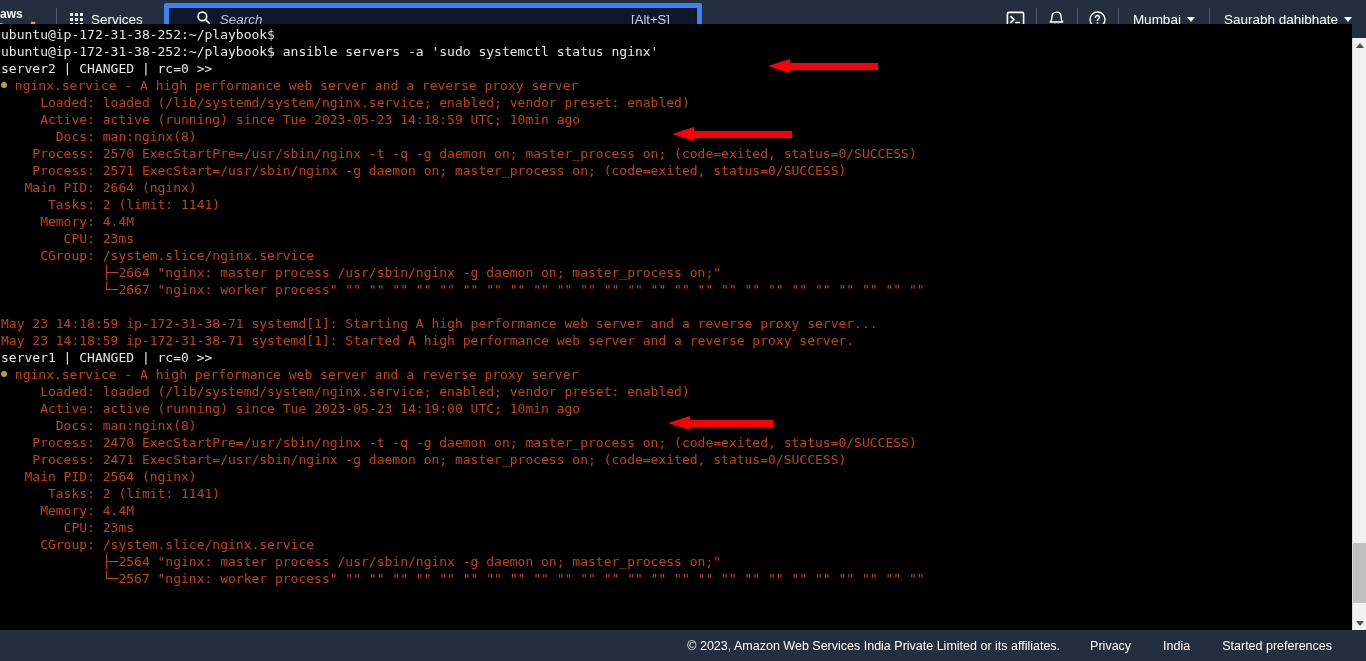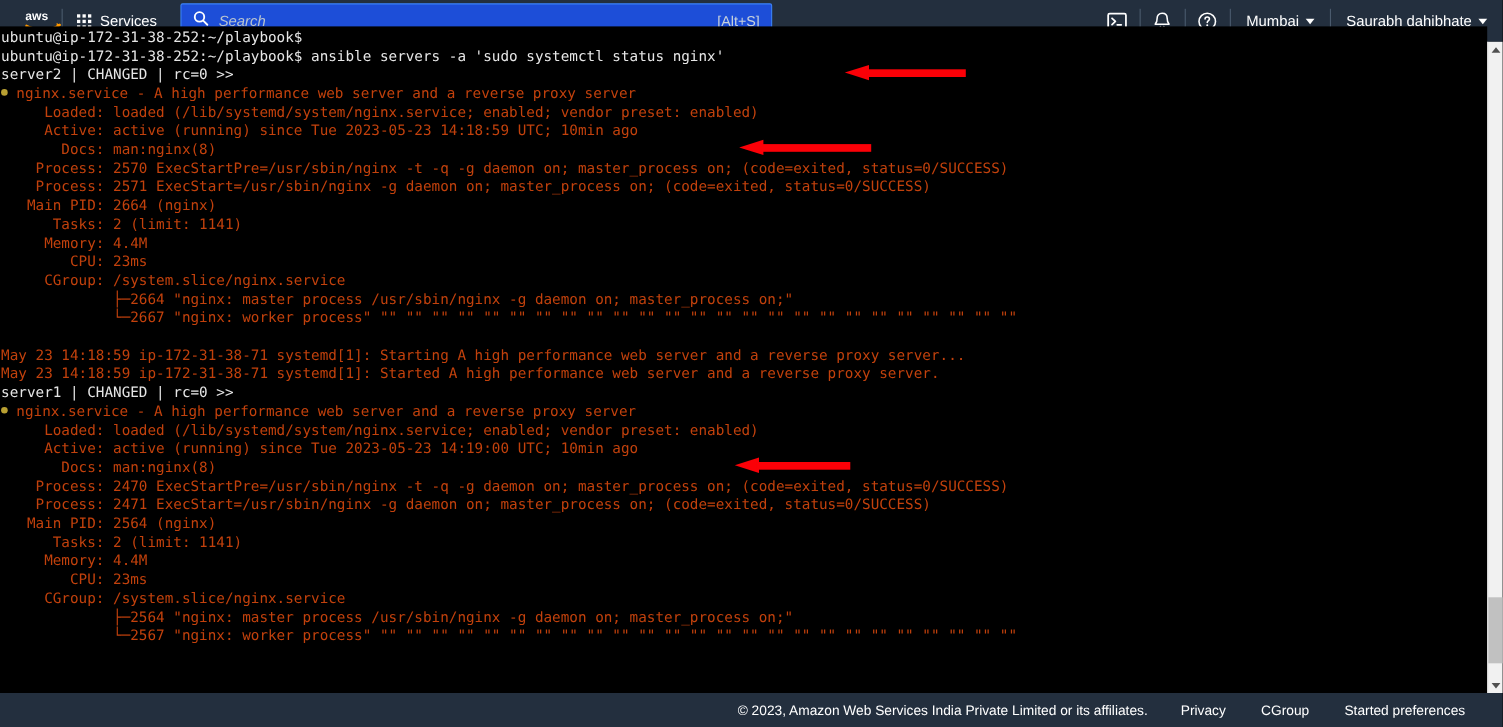--- a/index.html
+++ b/index.html
@@ -14,21 +14,20 @@
   #topnav {
     position: absolute; top: 0; left: 0;
     width: 1366px; height: 38px;
     background: #232f3e;
     display: flex; align-items: center;
   }
   #aws-logo {
     width: 56px; height: 38px;
     display: flex; align-items: center; justify-content: flex-start;
     flex: 0 0 auto;
-    padding-left: 23px;
   }
   #aws-logo svg { display: block; }
   .nav-divider {
     width: 1px; height: 22px; background: #4a5a6d; flex: 0 0 auto;
   }
   #services-btn {
     display: flex; align-items: center; gap: 8px;
     height: 56px; padding: 0 13px;
     color: #ffffff; font-size: 13.5px; cursor: pointer;
     flex: 0 0 auto;
@@ -37,25 +36,25 @@
     display: grid;
     grid-template-columns: repeat(3, 3px);
     grid-template-rows: repeat(3, 3px);
     gap: 2px;
   }
   #grid-icon i { background: #ffffff; width: 3px; height: 3px; display: block; }
   #search-wrap {
     flex: 0 0 auto;
     width: 538px; height: 32px;
     margin-left: 8px;
-    background: #1d4ed8;
-    border: 1px solid #3b82f6;
+    background: #0f172a;
+    border: 5px solid #3b82f6;
     border-radius: 2px;
     display: flex; align-items: center;
-    padding: 0 10px;
+    padding: 0 27px;
     cursor: text;
   }
   #search-icon { flex: 0 0 auto; margin-right: 9px; }
   #search-input-text {
     flex: 1 1 auto;
     color: #b9c4cf; font-size: 13.5px;
     font-style: italic;
   }
   #search-shortcut {
     color: #c8d2dc; font-size: 13px; flex: 0 0 auto;
@@ -304,16 +303,16 @@
   <div id="sb-thumb"></div>
   <div class="sb-arrow" id="sb-down">
     <span class="sb-tri-down"></span>
   </div>
 </div>
 
 <div id="footer">
   <div id="footer-right">
     <span id="copyright">© 2023, Amazon Web Services India Private Limited or its affiliates.</span>
     <a class="footer-link">Privacy</a>
-    <a class="footer-link">CGroup</a>
+    <a class="footer-link">India</a>
     <a class="footer-link">Started preferences</a>
   </div>
 </div>
 
 </body></html>

